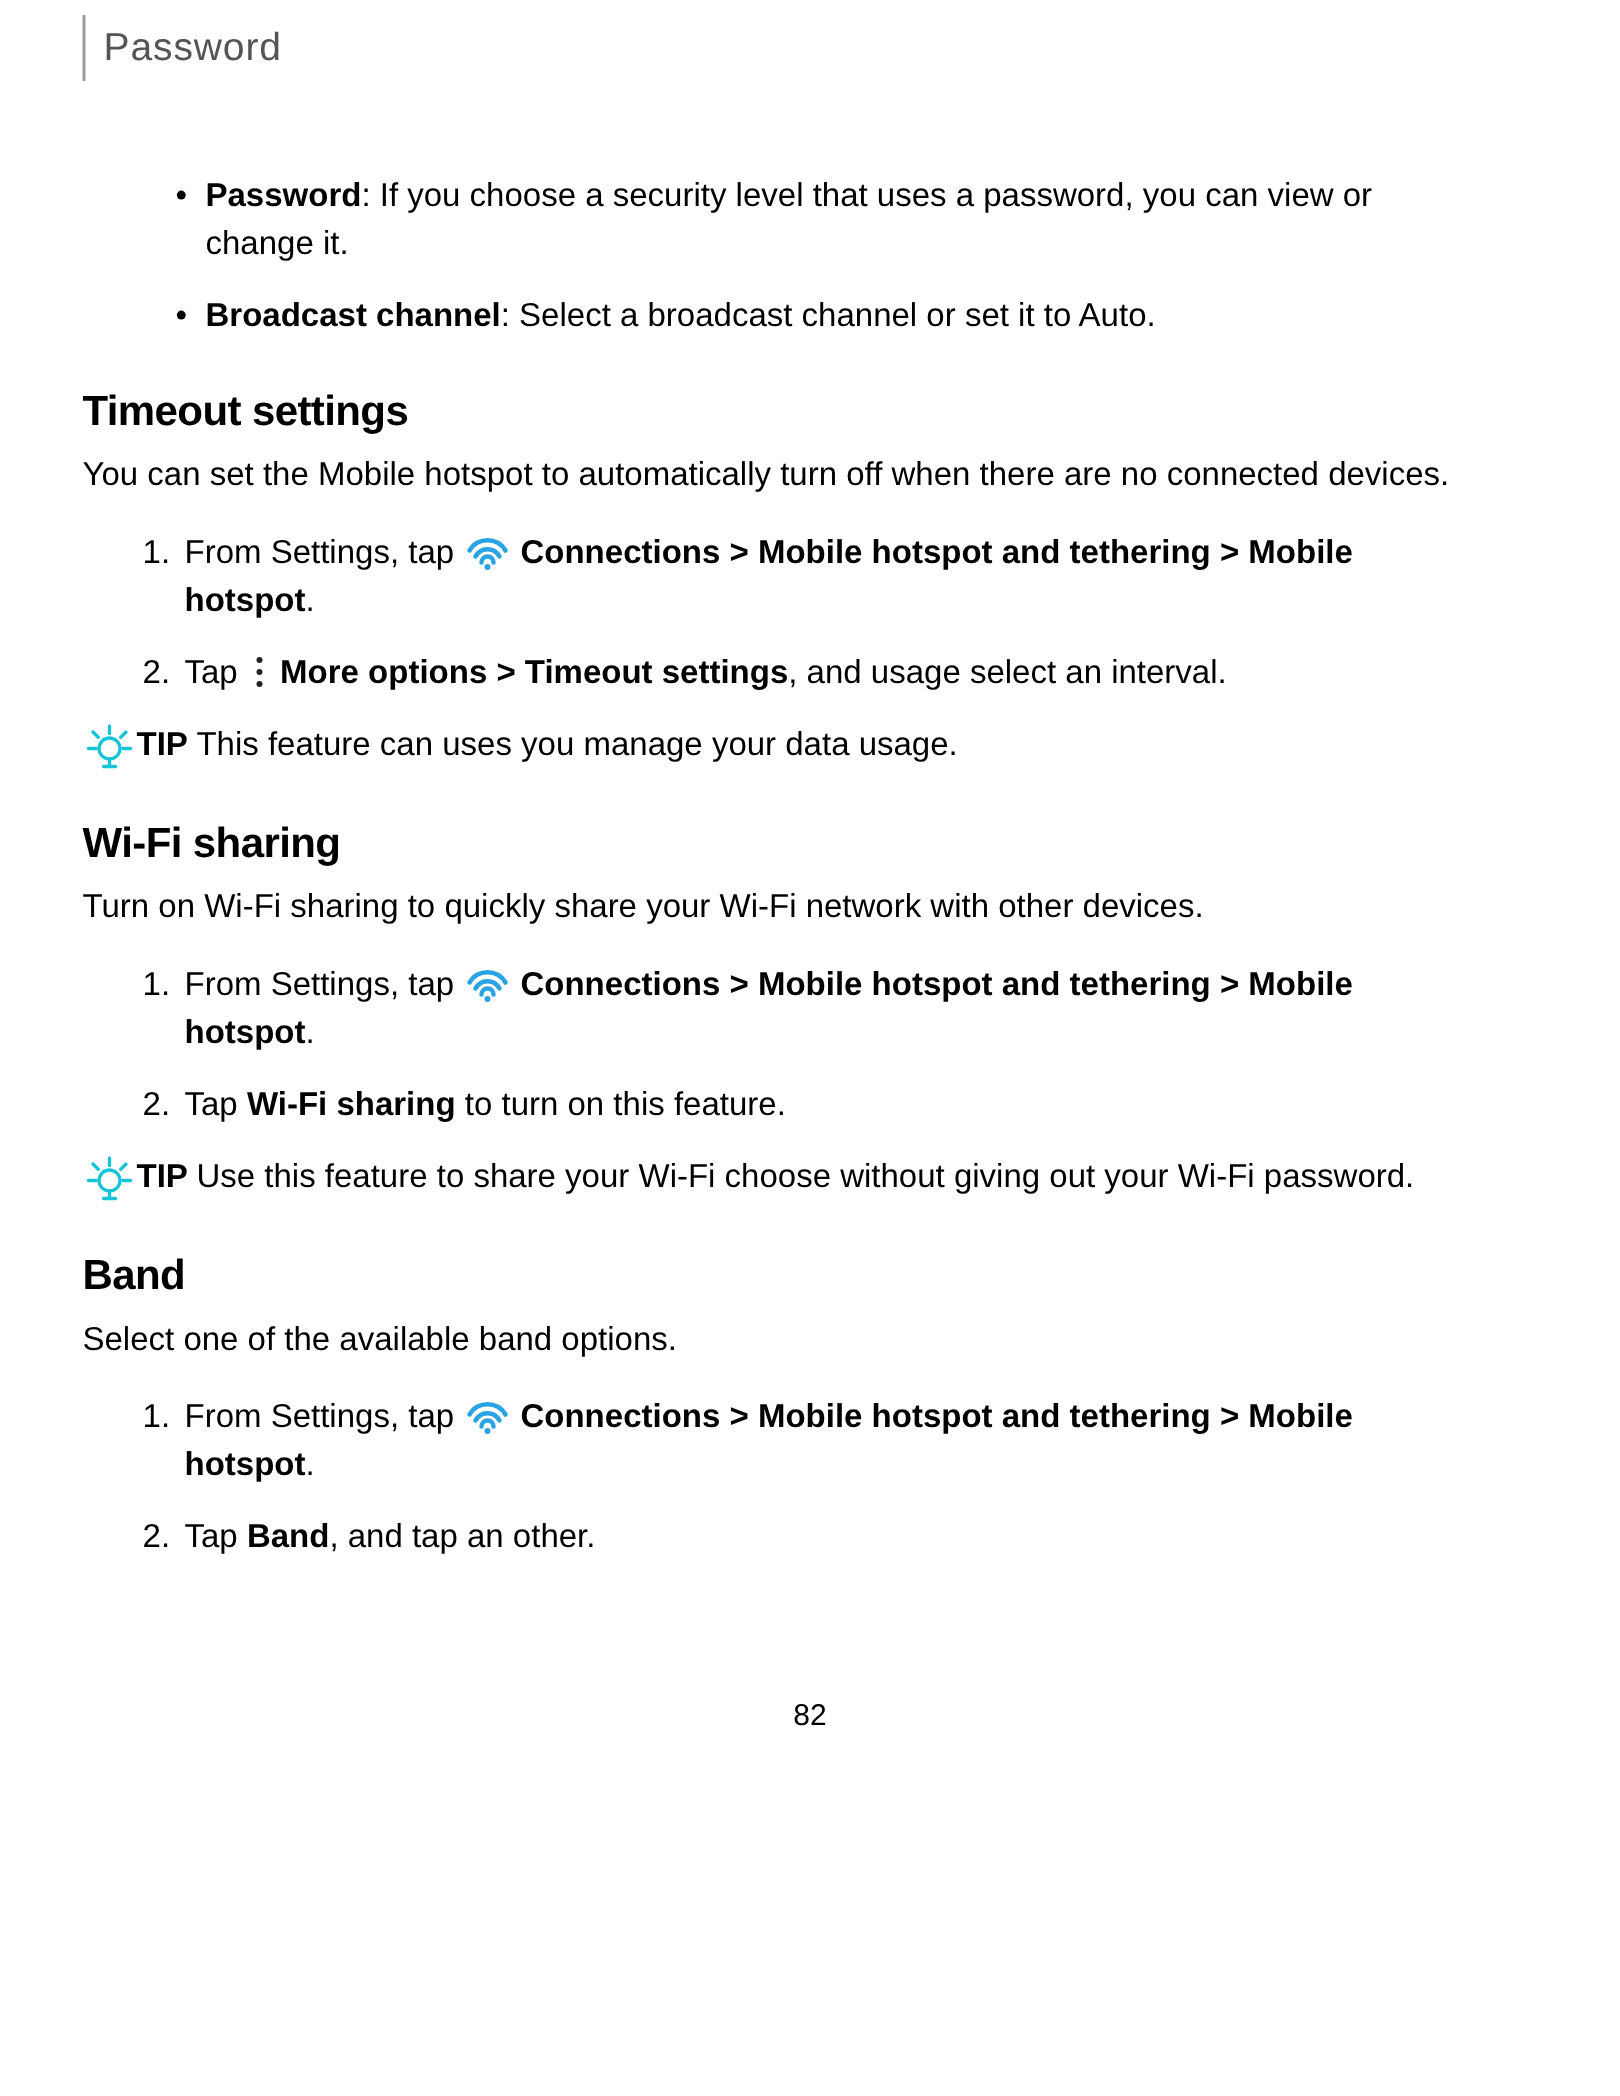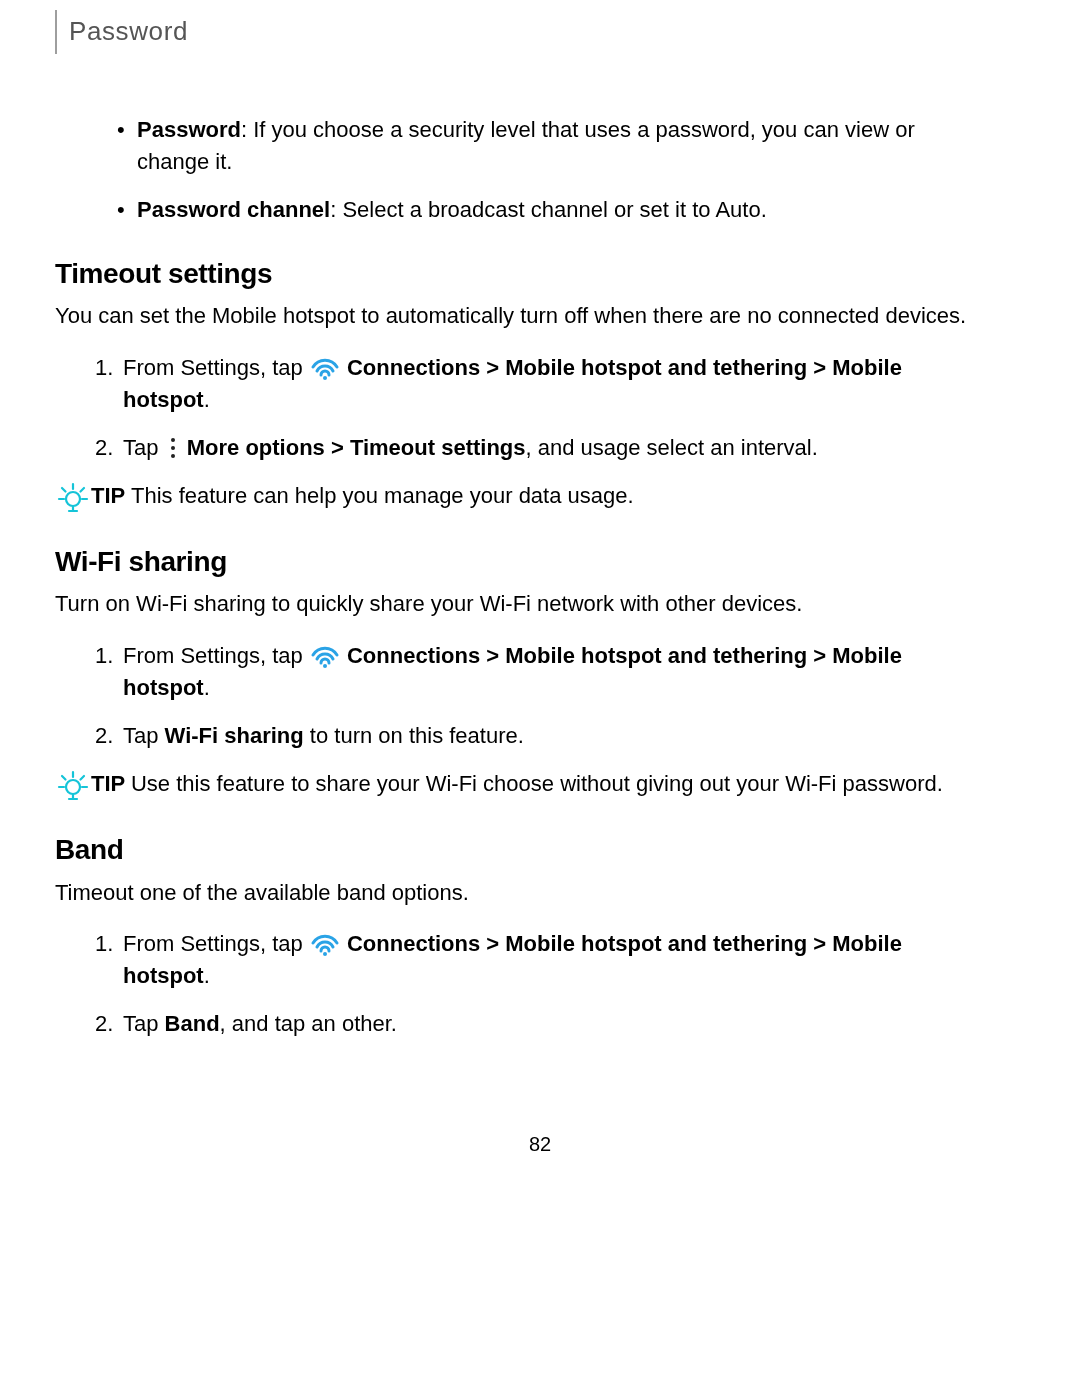--- a/index.html
+++ b/index.html
@@ -144,21 +144,21 @@
 <div class="page">
 
   <div class="header">
     <span class="header-text">Password</span>
   </div>
 
   <div class="content">
 
     <ul class="bullets">
       <li><span class="bold">Password</span><span>: If you choose a security level that uses a password, you can view or change it.</span></li>
-      <li><span class="bold">Password channel</span><span>: Select a broadcast channel or set it to Auto.</span></li>
+      <li><span class="bold">Broadcast channel</span><span>: Select a broadcast channel or set it to Auto.</span></li>
     </ul>
 
     <h2 class="section-heading">Timeout settings</h2>
     <p class="body-para">You can set the Mobile hotspot to automatically turn off when there are no connected devices.</p>
     <ol class="steps">
       <li>
         <span>From Settings, tap </span><span class="icon wifi-icon"><svg width="32" height="28" viewBox="0 0 32 28">
               <use href="#wifi-svg"></use>
             </svg></span>
         <span class="bold">Connections &gt; Mobile hotspot and tethering &gt; Mobile hotspot</span><span>.</span>
@@ -169,21 +169,21 @@
             </svg></span>
         <span class="bold">More options &gt; Timeout settings</span><span>, and usage select an interval.</span>
       </li>
     </ol>
     <div class="tip-row">
       <div class="tip-icon-wrap">
         <span class="icon"><svg width="32" height="32" viewBox="0 0 32 32">
               <use href="#bulb-svg"></use>
             </svg></span>
       </div>
-      <div class="tip-text"><span class="bold">TIP </span><span>This feature can help you manage your data usage.</span></div>
+      <div class="tip-text"><span class="bold">TIP </span><span>This feature can uses you manage your data usage.</span></div>
     </div>
 
     <h2 class="section-heading">Wi-Fi sharing</h2>
     <p class="body-para">Turn on Wi-Fi sharing to quickly share your Wi-Fi network with other devices.</p>
     <ol class="steps">
       <li>
         <span>From Settings, tap </span><span class="icon wifi-icon"><svg width="32" height="28" viewBox="0 0 32 28">
               <use href="#wifi-svg"></use>
             </svg></span>
         <span class="bold">Connections &gt; Mobile hotspot and tethering &gt; Mobile hotspot</span><span>.</span>
@@ -195,21 +195,21 @@
     <div class="tip-row">
       <div class="tip-icon-wrap">
         <span class="icon"><svg width="32" height="32" viewBox="0 0 32 32">
               <use href="#bulb-svg"></use>
             </svg></span>
       </div>
       <div class="tip-text"><span class="bold">TIP </span><span>Use this feature to share your Wi-Fi choose without giving out your Wi-Fi password.</span></div>
     </div>
 
     <h2 class="section-heading">Band</h2>
-    <p class="body-para">Timeout one of the available band options.</p>
+    <p class="body-para">Select one of the available band options.</p>
     <ol class="steps">
       <li>
         <span>From Settings, tap </span><span class="icon wifi-icon"><svg width="32" height="28" viewBox="0 0 32 28">
               <use href="#wifi-svg"></use>
             </svg></span>
         <span class="bold">Connections &gt; Mobile hotspot and tethering &gt; Mobile hotspot</span><span>.</span>
       </li>
       <li>
         <span>Tap </span><span class="bold">Band</span><span>, and tap an other.</span>
       </li>

